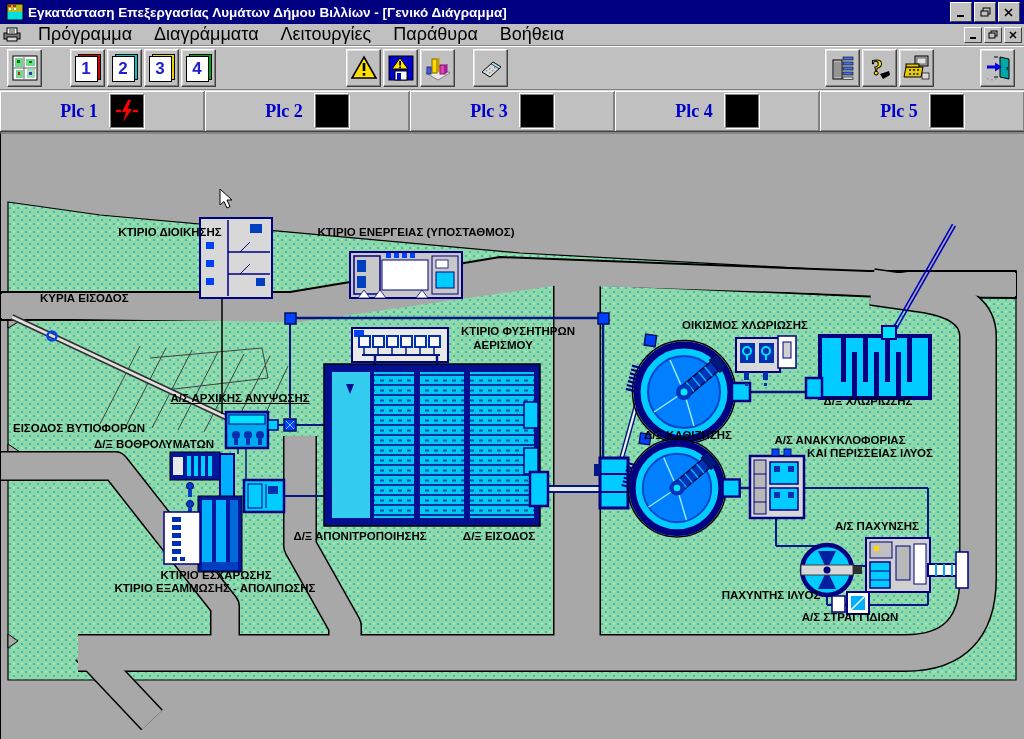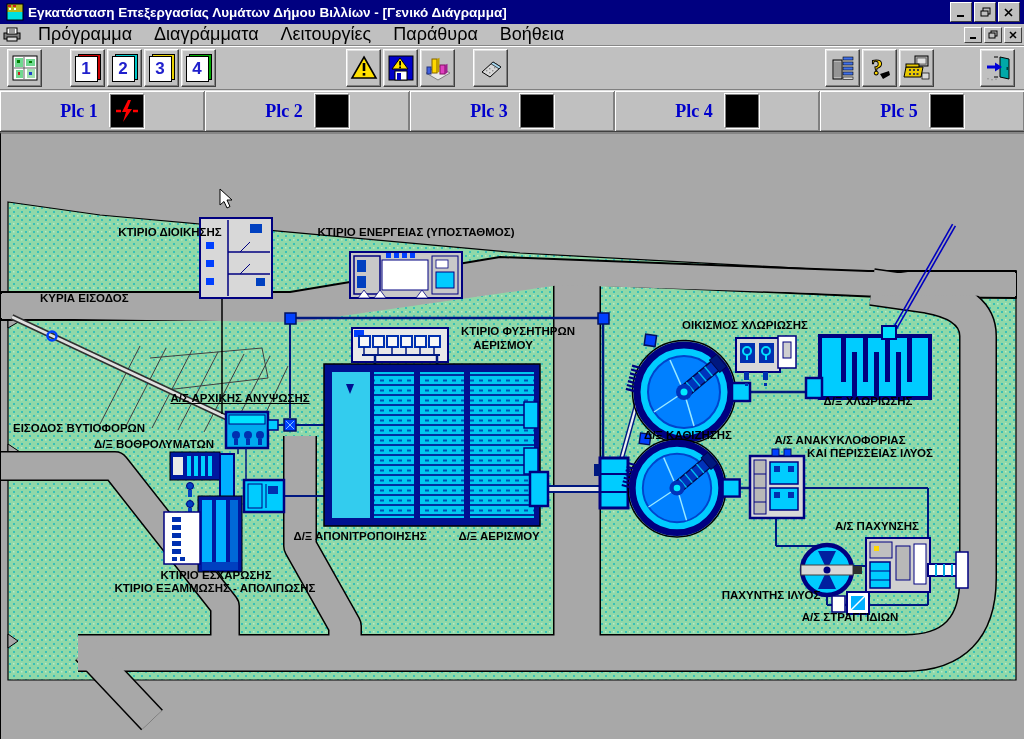--- a/index.html
+++ b/index.html
@@ -640,21 +640,21 @@
         <div class="map-label anchor-center" style="left: 502px; top: 205px;">ΑΕΡΙΣΜΟΥ</div>
         <div class="map-label anchor-center" style="left: 744px; top: 185px;">ΟΙΚΙΣΜΟΣ ΧΛΩΡΙΩΣΗΣ</div>
         <div class="map-label anchor-center" style="left: 239px; top: 258px; text-decoration: underline;">Α/Σ ΑΡΧΙΚΗΣ ΑΝΥΨΩΣΗΣ</div>
         <div class="map-label" style="left: 12px; top: 288px;">ΕΙΣΟΔΟΣ ΒΥΤΙΟΦΟΡΩΝ</div>
         <div class="map-label anchor-center" style="left: 153px; top: 304px;">Δ/Ξ ΒΟΘΡΟΛΥΜΑΤΩΝ</div>
         <div class="map-label anchor-center" style="left: 687px; top: 295px;">Δ/Ξ ΚΑΘΙΖΗΣΗΣ</div>
         <div class="map-label anchor-center" style="left: 839px; top: 300px;">Α/Σ ΑΝΑΚΥΚΛΟΦΟΡΙΑΣ</div>
         <div class="map-label anchor-center" style="left: 869px; top: 313px;">ΚΑΙ ΠΕΡΙΣΣΕΙΑΣ ΙΛΥΟΣ</div>
         <div class="map-label anchor-center" style="left: 855px; top: 261px; margin-left: 12px;">Δ/Ξ  ΧΛΩΡΙΩΣΗΣ</div>
         <div class="map-label anchor-center" style="left: 359px; top: 396px;">Δ/Ξ ΑΠΟΝΙΤΡΟΠΟΙΗΣΗΣ</div>
-        <div class="map-label anchor-center" style="left: 498px; top: 396px;">Δ/Ξ ΑΕΡΙΣΜΟΥ</div>
+        <div class="map-label anchor-center" style="left: 498px; top: 396px;">Δ/Ξ ΕΙΣΟΔΟΣ</div>
         <div class="map-label anchor-center" style="left: 876px; top: 386px;">Α/Σ ΠΑΧΥΝΣΗΣ</div>
         <div class="map-label anchor-center" style="left: 770px; top: 455px;">ΠΑΧΥΝΤΗΣ ΙΛΥΟΣ</div>
         <div class="map-label anchor-center" style="left: 849px; top: 477px;">Α/Σ ΣΤΡΑΓΓΙΔΙΩΝ</div>
         <div class="map-label anchor-center" style="left: 215px; top: 435px;">ΚΤΙΡΙΟ ΕΣΧΑΡΩΣΗΣ</div>
         <div class="map-label anchor-center" style="left: 214px; top: 448px;">ΚΤΙΡΙΟ ΕΞΑΜΜΩΣΗΣ - ΑΠΟΛΙΠΩΣΗΣ</div>
       </div>
   </div>
 
 </div>
 

